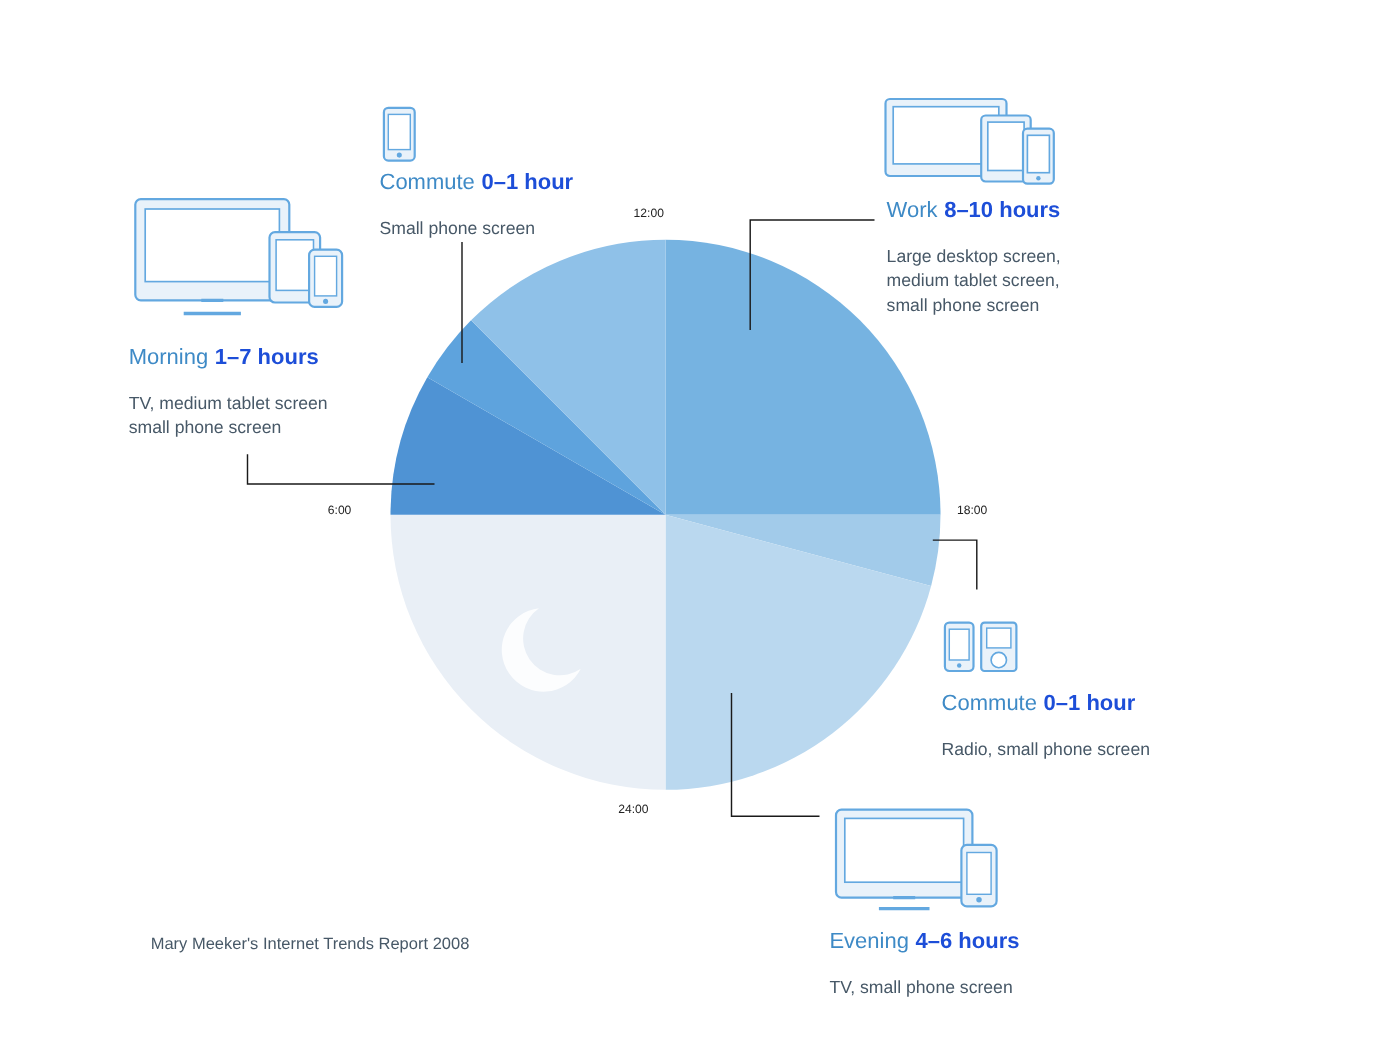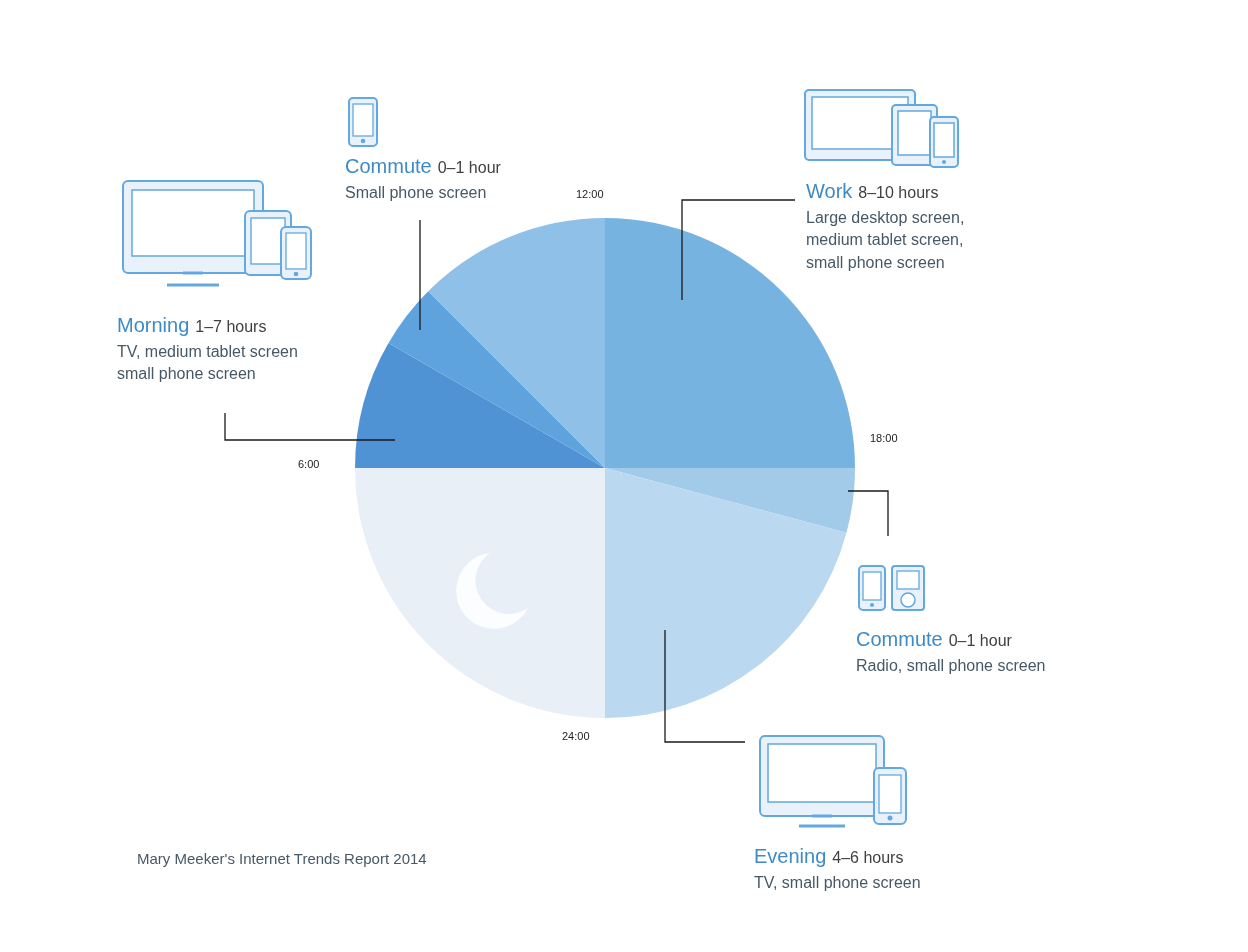--- a/index.html
+++ b/index.html
@@ -1,20 +1,20 @@
 <!DOCTYPE html>
 <html><head>
 <meta charset="utf-8">
 <style>
   html,body{margin:0;padding:0;width:1248px;height:952px;font-family:-apple-system,BlinkMacSystemFont,"Segoe UI",Helvetica,Arial,sans-serif;color:#333;background:#fff;}
   .stage{position:relative;width:1248px;height:952px;}
   .abs{position:absolute;}
   .seg-title{font-size:20px;font-weight:500;color:#3e8ac6;}
-  .seg-sub{font-size:16px;color:#404040;margin-left:6px;font-weight:400;}
-  .seg-desc{font-size:16px;color:#475867;line-height:1.4;margin-top:4px;}
+  .seg-sub{font-size:20px;color:#1d4ed8;margin-left:6px;font-weight:700;}
+  .seg-desc{font-size:16px;color:#475867;line-height:1.4;margin-top:20px;}
   .tick{font-size:11px;color:#222;text-align:right;}
   .src{font-size:15px;color:#475867;line-height:1.4;}
   svg{display:block;}
   .icon-stroke{stroke:#63a8e0;stroke-width:2;fill:#e9f2fa;}
 </style>
 </head>
 <body>
 <div class="stage">
 
 <svg class="abs" style="left:353px;top:216px" width="504" height="504" viewBox="-252 -252 504 504">
@@ -30,21 +30,21 @@
   <path fill="#4f93d4" d="M0 0 L-250 0 A250 250 0 0 1 -216.51 -125 Z"></path>
 
   <path fill="#5ea3dd" d="M0 0 L-216.51 -125 A250 250 0 0 1 -176.78 -176.78 Z"></path>
 
   <path fill="#8fc1e8" d="M0 0 L-176.78 -176.78 A250 250 0 0 1 0 -250 Z"></path>
 
   <path fill="#fff" opacity="0.85" d="M -115 85 a38 38 0 1 0 38 55 a30 30 0 1 1 -38 -55 Z"></path>
 </svg>
 
 <div class="abs tick" style="left:576px;top:188px">12:00</div>
-<div class="abs tick" style="left:870px;top:432px">18:00</div>
+<div class="abs tick" style="left:870px;top:458px">18:00</div>
 <div class="abs tick" style="left:562px;top:730px">24:00</div>
 <div class="abs tick" style="left:298px;top:458px">6:00</div>
 
 <svg class="abs" style="left:0;top:0" width="1248" height="952">
   <g stroke="#1a1a1a" stroke-width="1.3" fill="none">
 
     <polyline points="682,300 682,200 795,200"></polyline>
 
     <polyline points="848,491 888,491 888,536"></polyline>
 
@@ -125,16 +125,16 @@
   <div class="seg-desc">Small phone screen</div>
 </div>
 
 <svg class="abs" style="left:345px;top:95px" width="40" height="55">
   <rect x="4" y="3" width="28" height="48" rx="4" class="icon-stroke"></rect>
   <rect x="8" y="9" width="20" height="32" fill="#fff" stroke="#63a8e0" stroke-width="1.3"></rect>
   <circle cx="18" cy="46" r="2.3" fill="#63a8e0"></circle>
 </svg>
 
 <div class="abs src" style="left:137px;top:848px">
-  <div>Mary Meeker's Internet Trends Report 2014</div>
+  <div>Mary Meeker's Internet Trends Report 2008</div>
 </div>
 
 </div>
 
 </body></html>

